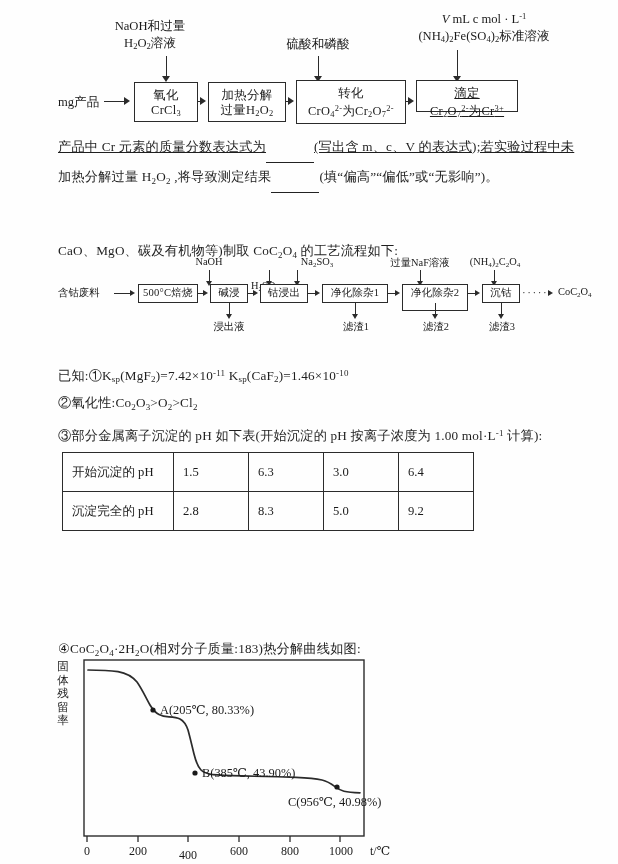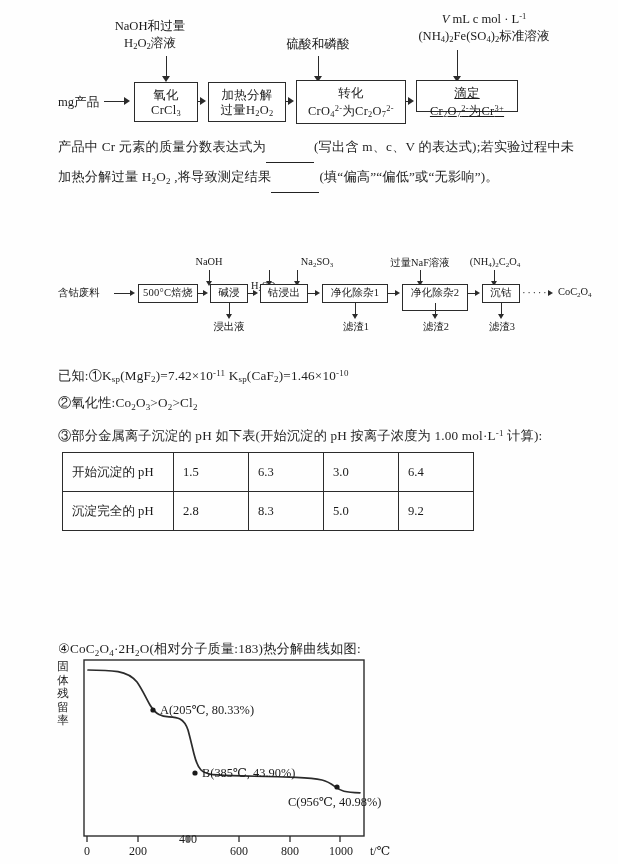--- a/index.html
+++ b/index.html
@@ -223,27 +223,30 @@
     </div>
     <div class="arrow-right" style="left:408px; top:97px;"></div>
     <div class="hline" style="left:406px; top:101px; width:6px;"></div>
 
     <div class="fcbox" style="left:416px; top:80px; width:102px; height:32px;text-decoration:underline;">
       <span class="l1">滴定</span>
       <span class="l2">Cr<sub>2</sub>O<sub>7</sub><sup>2-</sup>为Cr<sup>3+</sup></span>
     </div>
   </div>
 
-  <div class="para" style="left:58px; top:132px;">
+  <div class="para" style="left:58px; top:132px;text-decoration:underline;">
     <span>产品中 Cr 元素的质量分数表达式为</span><span class="blank" style="width:48px;">&nbsp;</span><span>(写出含 m、c、V 的表达式);若实验过程中未</span>
   </div>
   <div class="para" style="left:58px; top:162px;">
     <span>加热分解过量 H<sub>2</sub>O<sub>2</sub> ,将导致测定结果</span><span class="blank" style="width:48px;">&nbsp;</span><span>(填“偏高”“偏低”或“无影响”)。</span>
   </div>
 
+  <div class="para" style="left:58px; top:236px;">
+    <span>CaO、MgO、碳及有机物等)制取 CoC<sub>2</sub>O<sub>4</sub> 的工艺流程如下:</span>
+  </div>
 
   <div class="fc2" style="top:252px;">
 
     <div class="fc2lbl" style="left:186px; top:4px; width:46px;">NaOH</div>
     <div class="fc2lbl" style="left:242px; top:4px; width:46px;margin-top:24px;">H<sub>2</sub>SO<sub>4</sub></div>
     <div class="fc2lbl" style="left:292px; top:4px; width:50px;">Na<sub>2</sub>SO<sub>3</sub></div>
     <div class="fc2lbl" style="left:378px; top:4px; width:84px;">过量NaF溶液</div>
     <div class="fc2lbl" style="left:462px; top:4px; width:66px;">(NH<sub>4</sub>)<sub>2</sub>C<sub>2</sub>O<sub>4</sub></div>
 
     <div class="vline" style="left:209px; top:18px; height:12px;"></div>
@@ -386,21 +389,21 @@
       <line x1="238" y1="180" x2="238" y2="186" stroke="#2b2b2b" stroke-width="1.3"></line>
       <line x1="288" y1="180" x2="288" y2="186" stroke="#2b2b2b" stroke-width="1.3"></line>
     </svg>
 
     <div class="pt-lbl" style="left:108px; top:46px;">A(205℃, 80.33%)</div>
     <div class="pt-lbl" style="left:150px; top:109px;">B(385℃, 43.90%)</div>
     <div class="pt-lbl" style="left:236px; top:138px;">C(956℃, 40.98%)</div>
 
     <div class="tick-lbl" style="left:25px; top:188px; width:20px;">0</div>
     <div class="tick-lbl" style="left:70px; top:188px; width:32px;">200</div>
-    <div class="tick-lbl" style="left:120px; top:176px; width:32px;">400</div>
+    <div class="tick-lbl" style="left:120px; top:192px; width:32px;">400</div>
     <div class="tick-lbl" style="left:171px; top:188px; width:32px;">600</div>
     <div class="tick-lbl" style="left:222px; top:188px; width:32px;">800</div>
     <div class="tick-lbl" style="left:270px; top:188px; width:38px;">1000</div>
 
     <div class="tick-lbl" style="left:318px; top:188px; width:40px; text-align:left;">t/℃</div>
   </div>
 
 </div>
 
 </body></html>

